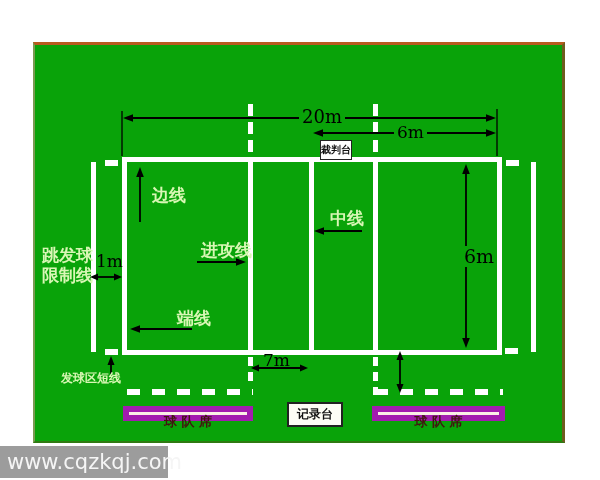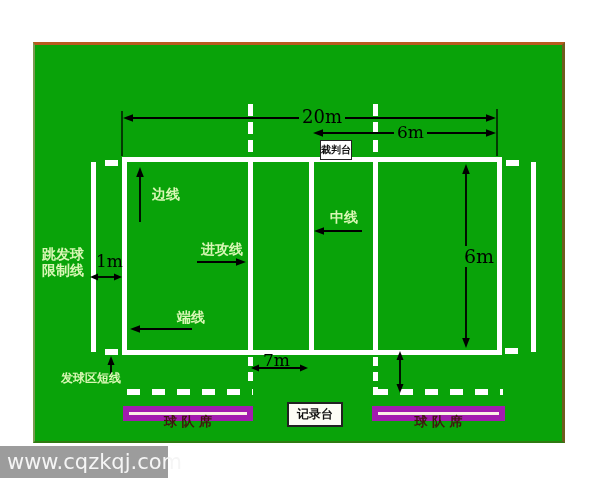--- a/index.html
+++ b/index.html
@@ -20,21 +20,21 @@
   .wline{position:absolute;background:var(--line-white);z-index:3;}
   .vdash{position:absolute;width:5px;z-index:3;
          background:repeating-linear-gradient(180deg,#fff 0 12px,rgba(0,0,0,0) 12px 18px);}
   .vdash.small{background:repeating-linear-gradient(180deg,#fff 0 9px,rgba(0,0,0,0) 9px 15px);}
   .hdash{position:absolute;height:6px;z-index:3;
          background:repeating-linear-gradient(90deg,#fff 0 13px,rgba(0,0,0,0) 13px 25px);}
   svg.arrows{position:absolute;left:0;top:0;z-index:5;pointer-events:none;}
   svg.arrows line{stroke:#000;stroke-width:1.8;}
   svg.arrows line.thin{stroke-width:1.3;}
   svg.arrows polygon{fill:#000;}
-  .cn{position:absolute;color:var(--label-green);font-weight:bold;font-size:14px;
+  .cn{position:absolute;color:var(--label-green);font-weight:bold;font-size:17px;
       white-space:nowrap;z-index:7;line-height:1.15;}
   .dim{position:absolute;color:#000;font-family:"DejaVu Serif","Liberation Serif",serif;
        font-size:17px;white-space:nowrap;z-index:7;line-height:1;}
   .dim.on-line{background:var(--field-green);padding:1px 3px;}
   .stationbox{position:absolute;box-sizing:border-box;background:#fff;border:1px solid #222;
        color:#111;font-weight:bold;z-index:8;white-space:nowrap;}
   .referee{left:292px;top:140px;font-size:10px;padding:2px 0;margin-left:28px;}
   .recorder{left:287px;top:402px;font-size:12px;padding:2px 8px;border-width:2px;background:#fdfdf5;}
   .bench{position:absolute;box-sizing:border-box;height:15px;line-height:19px;text-align:center;
        background:var(--bench-fill);border:6px solid #a21caf;color:#42150f;font-weight:bold;

